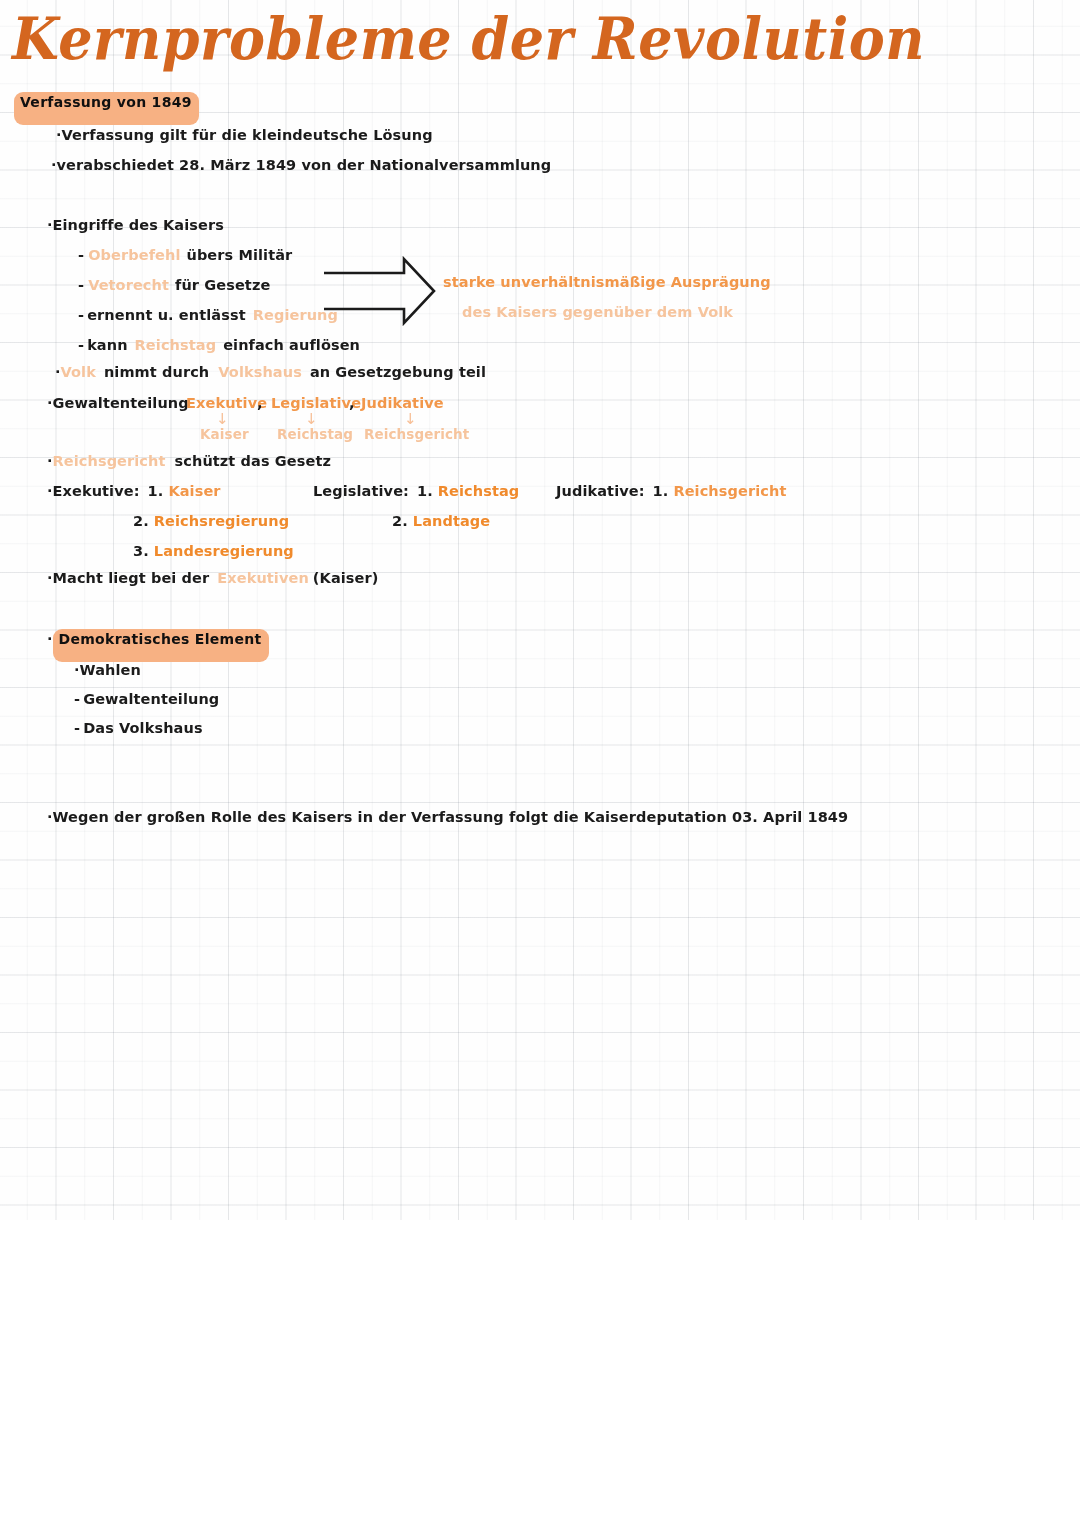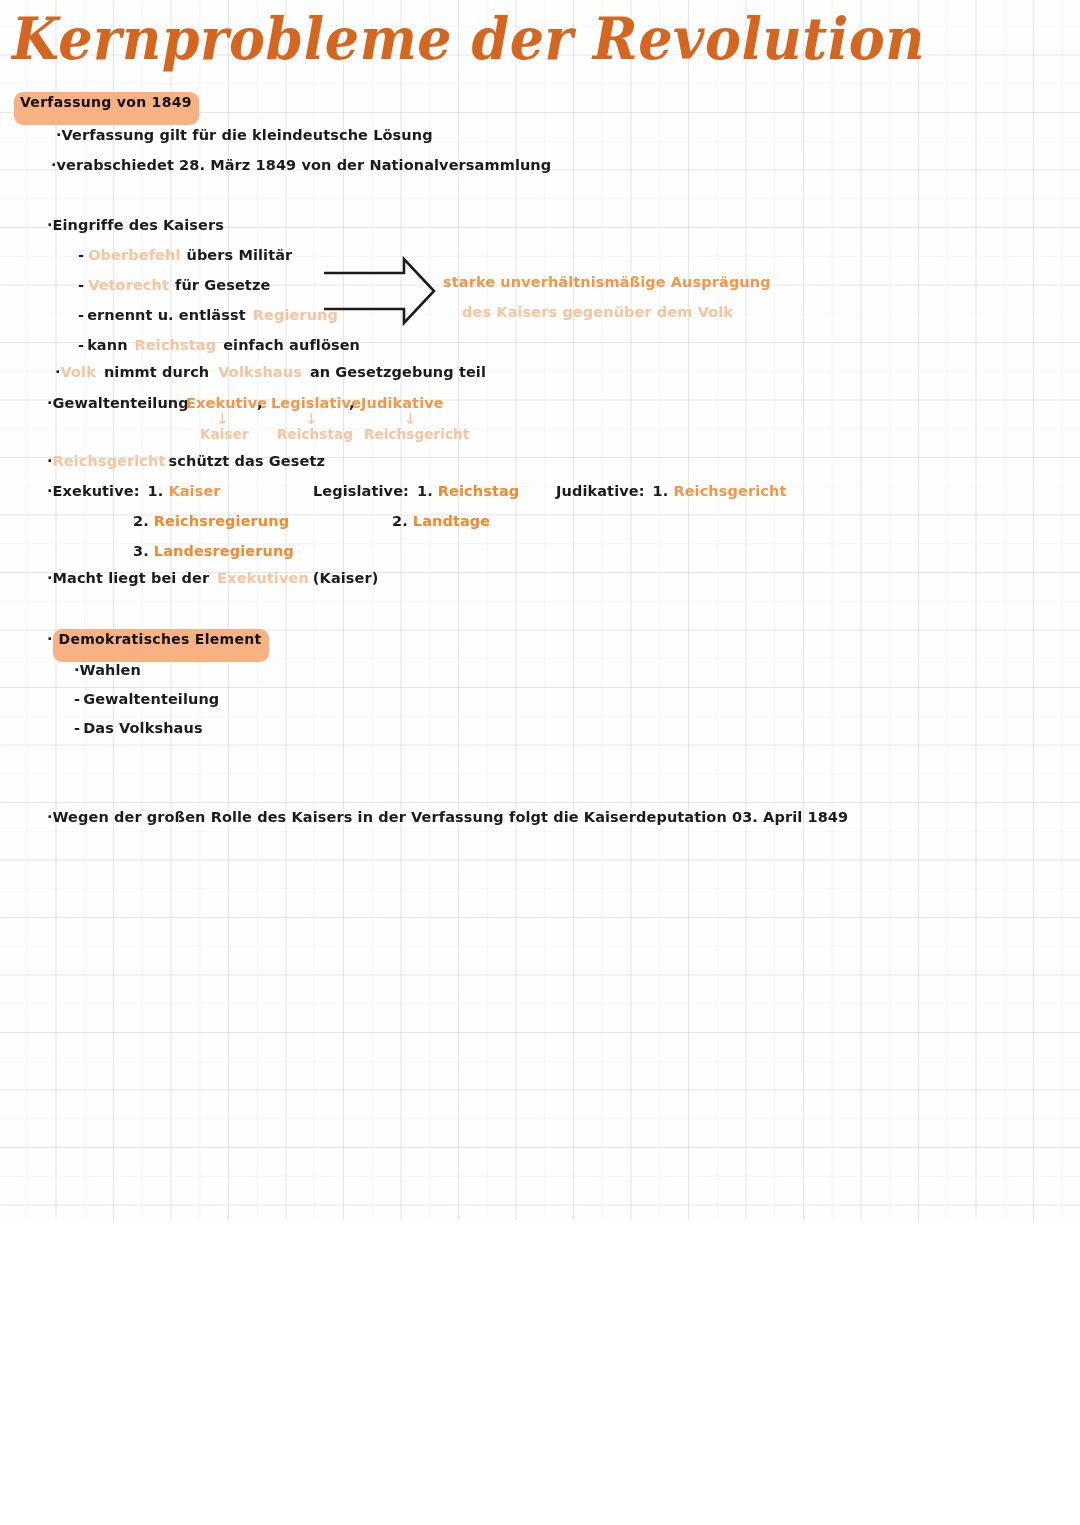--- a/index.html
+++ b/index.html
@@ -153,21 +153,21 @@
   <div class="abs hw or-mid" style="left:271px; top:395px;">Legislative</div>
   <div class="abs hw" style="left:349px; top:395px;">,</div>
   <div class="abs hw down-arrow" style="left:305px; top:412px;">↓</div>
   <div class="abs hw small or-pale" style="left:277px; top:426px;">Reichstag</div>
 
   <div class="abs hw or-mid" style="left:361px; top:395px;">Judikative</div>
   <div class="abs hw down-arrow" style="left:404px; top:412px;">↓</div>
   <div class="abs hw small or-pale" style="left:364px; top:426px;">Reichsgericht</div>
 
   <div class="abs hw" style="left:47px; top:453px;">
-    <span class="bullet-dot">·</span><span class="or-pale">Reichsgericht</span><span style="margin-left:3px;">schützt das Gesetz</span>
+    <span class="bullet-dot">·</span><span class="or-pale">Reichsgericht</span><span style="margin-left:9px;">schützt das Gesetz</span>
   </div>
 
   <div class="abs hw" style="left:47px; top:483px;">
     <span class="bullet-dot">·</span><span>Exekutive:</span><span style="margin-left:8px;">1.</span><span class="or-mid" style="margin-left:5px;">Kaiser</span>
   </div>
   <div class="abs hw" style="left:133px; top:513px;">
     <span>2.</span><span class="or-strong" style="margin-left:5px;">Reichsregierung</span>
   </div>
   <div class="abs hw" style="left:133px; top:543px;">
     <span>3.</span><span class="or-strong" style="margin-left:5px;">Landesregierung</span>

